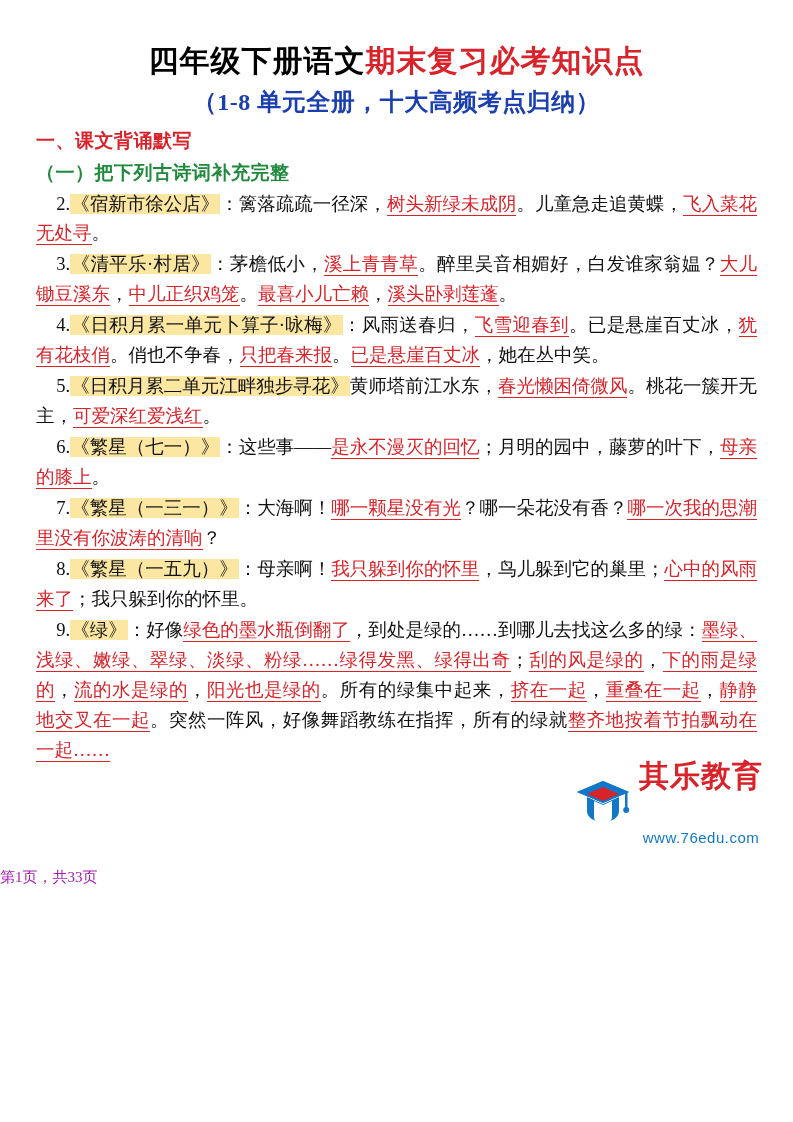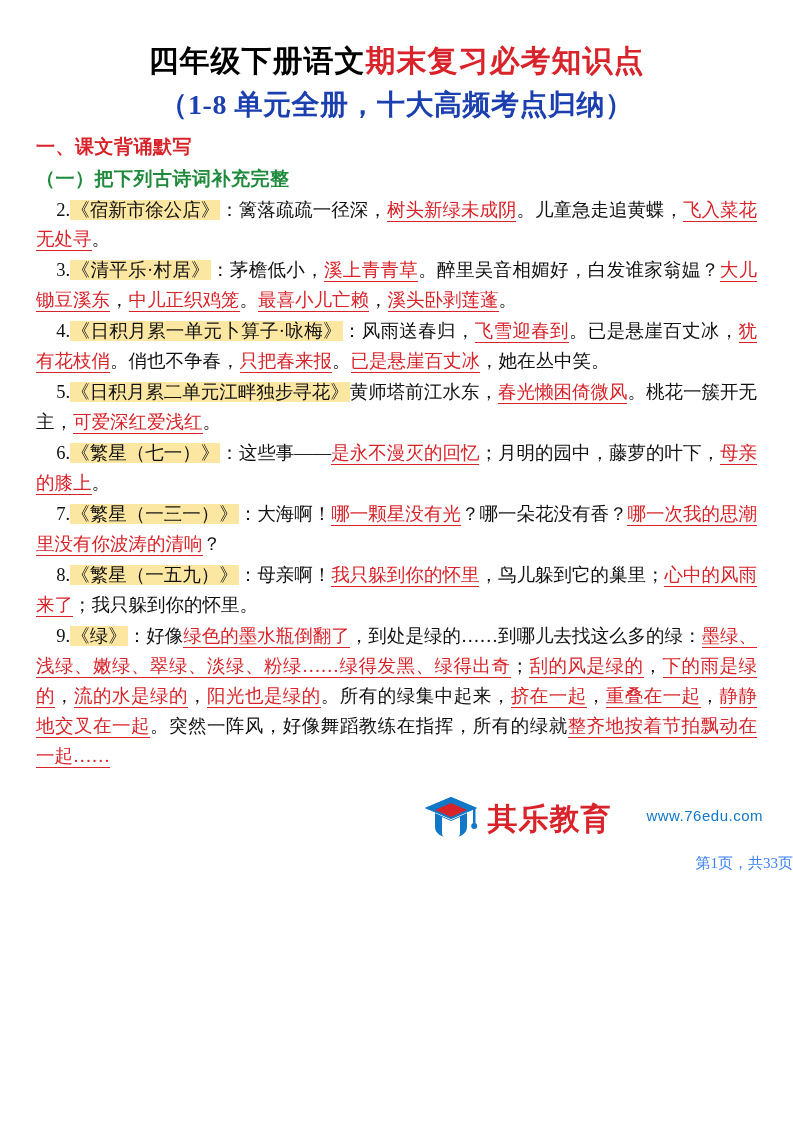--- a/index.html
+++ b/index.html
@@ -31,21 +31,21 @@
     letter-spacing: 1px;
     line-height: 1.25;
     margin: 8px 0 2px 0;
     white-space: nowrap;
   }
   .title .t-black { color: #000000; }
   .title .t-red { color: #d8232a; }
 
   .subtitle {
     text-align: center;
-    font-size: 28px;
+    font-size: 24px;
     font-weight: bold;
     color: #1b3fae;
     margin: 6px 0 10px 0;
     letter-spacing: 0.5px;
   }
 
   
   .h1 {
     font-size: 19px;
     font-weight: bold;
@@ -81,44 +81,44 @@
     border-bottom: 1.5px solid #d8232a;
     padding-bottom: 1px;
   }
   .blk { color: #111111; }
 
   
   .footer {
     position: absolute;
     left: 0;
     right: 0;
-    bottom: 14px;
-    text-align: right;
+    bottom: 0;
+    text-align: left;
     font-size: 15px;
-    color: #3b82f6;
+    color: #a21caf;
     font-family: "Liberation Serif", serif;
   }
 
   
   .logo {
     position: absolute;
     right: 30px;
     bottom: 42px;
     display: flex;
     align-items: center;
     gap: 8px;
   }
   .logo-mark {
     width: 56px;
     height: 52px;
     position: relative;
   }
   .logo-text {
     display: flex;
-    flex-direction: row;
+    flex-direction: column;
     line-height: 1;
     gap: 35px;
   }
   .logo-title {
     font-size: 30px;
     font-weight: bold;
     color: #d8232a;
     letter-spacing: 1px;
     font-family: "Liberation Sans", sans-serif;
   }

